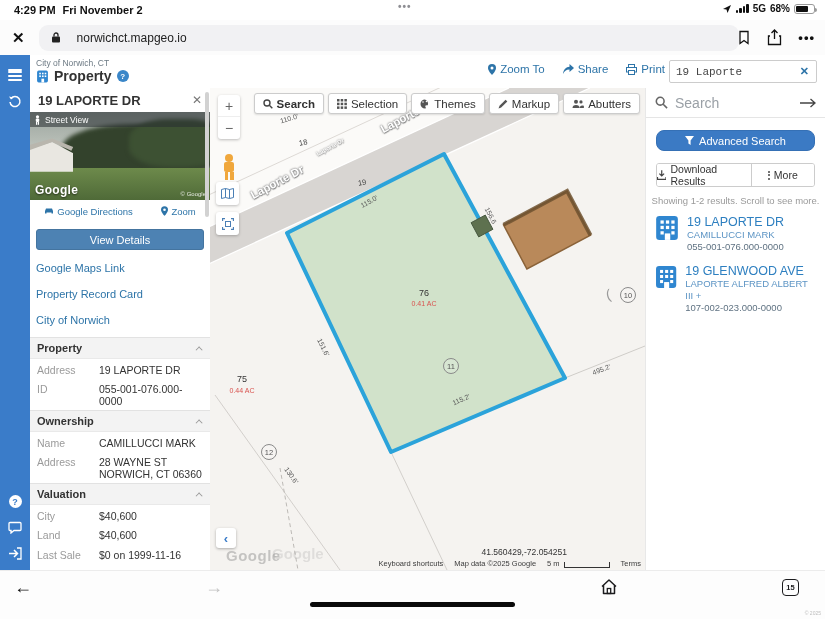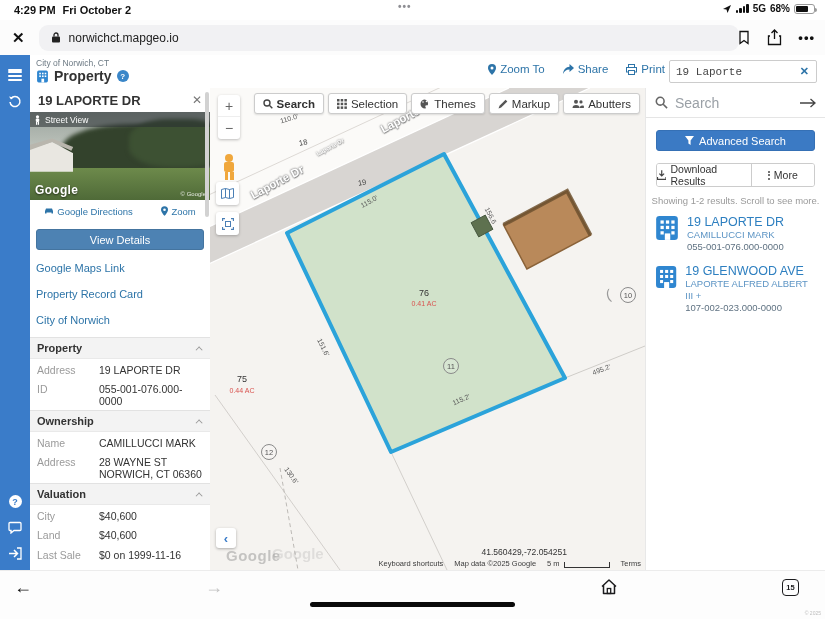--- a/index.html
+++ b/index.html
@@ -17,21 +17,21 @@
   .sig-bars i { display:block; width:2.5px; background:#111; border-radius:1px; }
   .battery { position:relative; width:21px; height:10px; border:1px solid #9a9a9a; border-radius:3px; padding:1px; }
   .battery::after { content:""; position:absolute; right:-3px; top:3px; width:2px; height:4px; background:#9a9a9a; border-radius:0 2px 2px 0; }
   .battery i { display:block; height:100%; width:68%; background:#111; border-radius:1px; }
 
   
   .browser-bar { position:absolute; left:0; top:20px; width:825px; height:35px; background:#fcfcfc;
                  display:flex; align-items:center; }
   .bb-close { margin-left:12px; font-size:15px; font-weight:bold; color:#111; cursor:default; }
   .url-pill { margin-left:14px; width:700px; height:26px; background:#f1f1f3; border-radius:9px;
-              display:flex; align-items:center; padding-left:12px; gap:8px; }
+              display:flex; align-items:center; padding-left:12px; gap:16px; }
   .url-text { font-size:12px; color:#222; }
   .bb-icons { position:absolute; right:10px; display:flex; align-items:center; gap:16px; color:#111; }
   .bb-more { font-size:13px; font-weight:bold; letter-spacing:1px; }
 
   
   .rail { position:absolute; left:0; top:55px; width:30px; height:515px; background:#3a7cc9; }
   .rail .ricon { position:absolute; left:0; width:30px; display:flex; justify-content:center; }
   .hamburger span { display:block; width:14px; height:2px; background:#fff; border-radius:1px; margin:2px 0; }
 
   
@@ -117,21 +117,21 @@
   .map-attrib { position:absolute; right:4px; bottom:2px; display:flex; align-items:center; gap:11px; font-size:7.5px; color:#3c3c3c; }
   .scalebar { width:46px; height:6px; border-bottom:1.5px solid #333; border-left:1.5px solid #333; border-right:1.5px solid #333; }
   .scale-wrap { display:flex; align-items:flex-end; gap:4px; }
 
   
   .right-panel { position:absolute; left:645px; top:88px; width:180px; height:482px; background:#fff; border-left:1px solid #e8e8e8; }
   .rp-search { height:30px; border-bottom:1px solid #e5e5e5; display:flex; align-items:center; gap:7px; padding:0 9px; }
   .rp-search input { flex:1; border:none; outline:none; font-size:14px; color:#444; background:transparent;
                      font-family:"Liberation Sans",sans-serif; width:100px; }
   .rp-search input::placeholder { color:#9aa0a6; }
-  .adv-btn { margin:12px 10px 0 10px; height:21px; background:#3b7ac4; border:1px solid #3570b5; border-radius:3px;
+  .adv-btn { margin:12px 10px 0 10px; height:21px; background:#3b7ac4; border:1px solid #3570b5; border-radius:8px;
              color:#fff; font-size:11px; display:flex; align-items:center; justify-content:center; gap:5px; }
   .dl-group { margin:12px 10px 0 10px; height:24px; display:flex; border:1px solid #ccc; border-radius:3px; overflow:hidden; }
   .dl-group .gbtn { display:flex; align-items:center; justify-content:center; gap:4px; font-size:10.5px; color:#333; background:#fff; }
   .dl-group .gbtn.dl { flex:1.5; border-right:1px solid #ccc; }
   .dl-group .gbtn.more { flex:1; }
   .dots3 { display:inline-flex; flex-direction:column; gap:1.5px; }
   .dots3 i { width:2px; height:2px; background:#444; border-radius:50%; }
   .rp-summary { margin-top:8px; text-align:center; font-size:9.5px; color:#9a9a9a; }
   .result { display:flex; gap:7px; padding:9px 8px 2px 8px; }
   .res-texts .addr { font-size:12.5px; color:#2d7fc0; line-height:14px; }
@@ -148,21 +148,21 @@
   .tiny-copy { position:absolute; right:4px; bottom:3px; font-size:5px; color:#bdbdbd; }
 </style>
 </head>
 <body>
 
 <div class="page">
 
   <div class="status-bar">
     <div class="sb-left">
       <span>4:29 PM</span>
-      <span>Fri October 2</span>
+      <span>Fri November 2</span>
     </div>
     <div class="sb-center">•••</div>
     <div class="sb-right">
       <svg width="10" height="10" viewBox="0 0 10 10">
           <path d="M1 5 L9 1 L5.5 9 L4.5 5.5 Z" fill="#111"></path>
         </svg>
       <span class="sig-bars">
           <i style="height:3px"></i>
           <i style="height:5px"></i>
           <i style="height:7px"></i>

